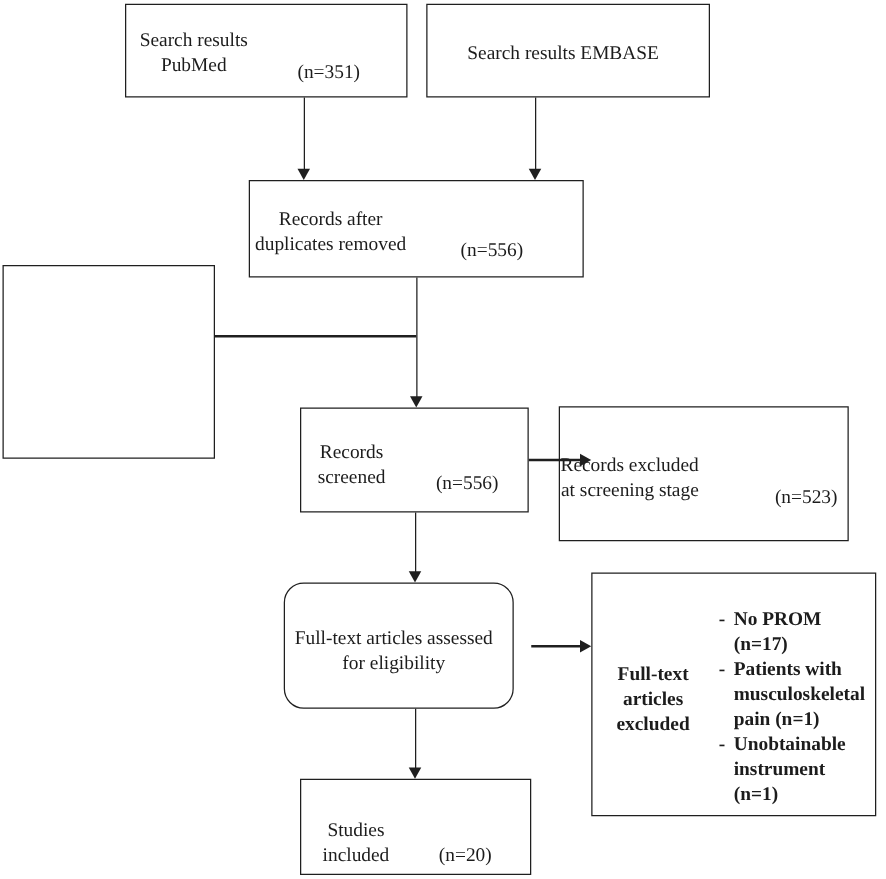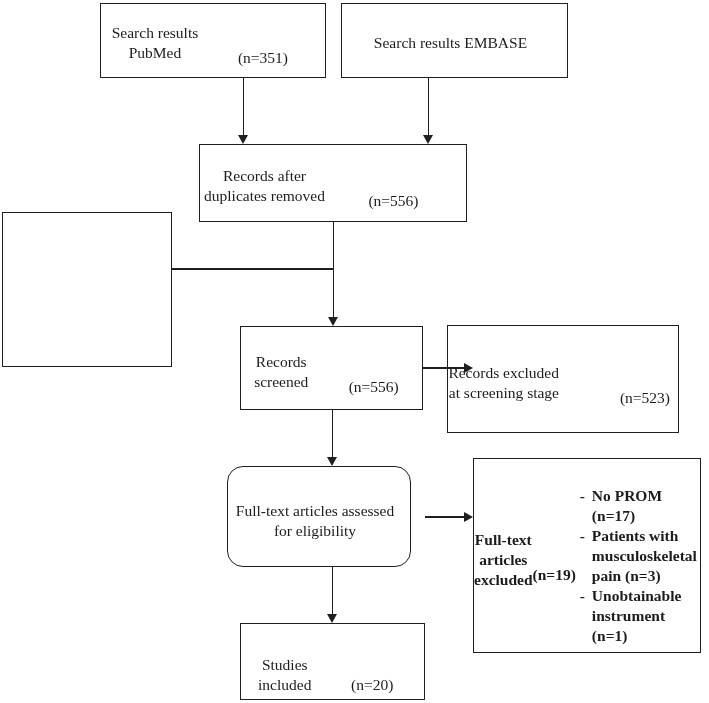--- a/index.html
+++ b/index.html
@@ -109,29 +109,28 @@
     <span class="label">Records excluded at screening stage</span>
     <span class="count">(n=523)</span>
   </div>
 
   <div class="box" id="box-fulltext">
     <span class="label">Full-text articles assessed for eligibility</span>
   </div>
 
   <div class="box" id="box-ft-excluded">
     <span class="label">Full-text articles excluded</span>
-    <span class="count">(n=19)</span>
     <ul class="reasons">
       <li>
         <span class="marker">-</span>
         <span class="reason-text">No PROM (n=17)</span>
       </li>
       <li>
         <span class="marker">-</span>
-        <span class="reason-text">Patients with musculoskeletal pain (n=3)</span>
+        <span class="reason-text">Patients with musculoskeletal pain (n=1)</span>
       </li>
       <li>
         <span class="marker">-</span>
         <span class="reason-text">Unobtainable instrument (n=1)</span>
       </li>
     </ul>
   </div>
 
   <div class="box" id="box-included">
     <span class="label">Studies included</span>

